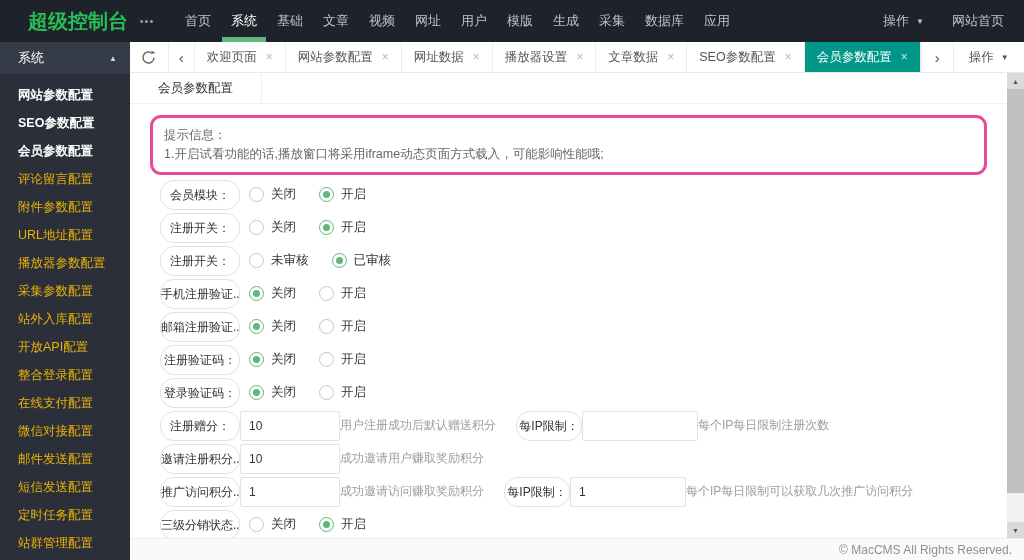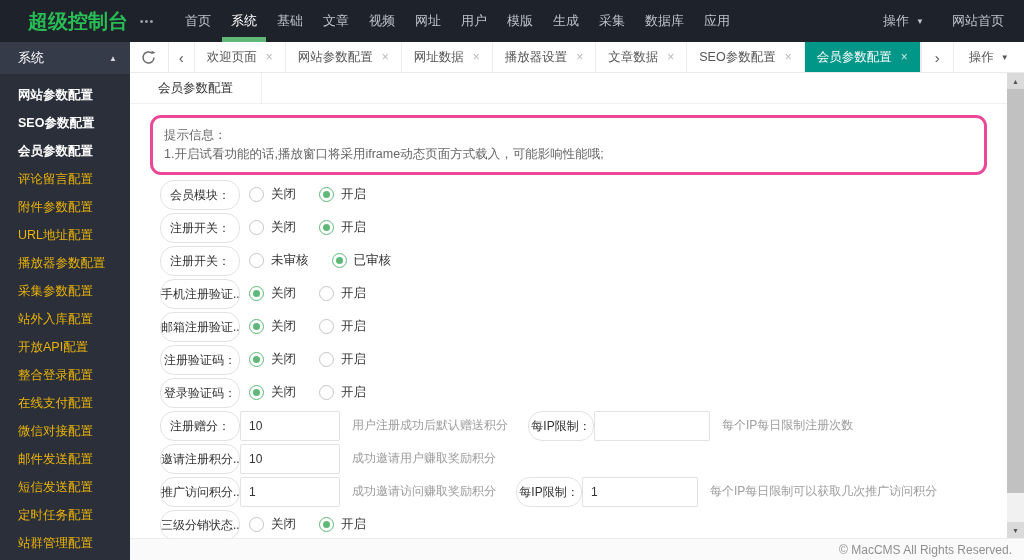--- a/index.html
+++ b/index.html
@@ -52,21 +52,21 @@
   .flabel { flex:0 0 80px; height:30px; line-height:28px; border:1px solid #e2e2e2; border-radius:14px; text-align:center; font-size:12px; color:#333; white-space:nowrap; overflow:hidden; background:#fff; }
   .flabel.ip { flex:0 0 66px; }
   .radio-group { display:flex; align-items:center; margin-left:9px; }
   .radio-opt { display:flex; align-items:center; margin-right:23px; cursor:pointer; }
   .radio-circle { width:15px; height:15px; border:1px solid #c6c6c6; border-radius:50%; display:flex; align-items:center; justify-content:center; background:#fff; }
   .radio-circle.checked { border-color:#5FB878; }
   .radio-dot { width:7px; height:7px; border-radius:50%; background:#5FB878; }
   .opt-label { margin-left:7px; font-size:12.5px; color:#333; }
   .finput { width:100px; height:30px; border:1px solid #e2e2e2; border-radius:2px; padding:0 8px; font-size:12px; color:#333; outline:none; background:#fff; }
   .finput.wide { width:116px; }
-  .fhint { margin-left:12px; color:#9d9d9d; font-size:12px; white-space:nowrap; }
+  .fhint { margin-left:0; color:#9d9d9d; font-size:12px; white-space:nowrap; }
   .extra { display:flex; align-items:center; margin-left:20px; }
   .extra .finput { margin-left:0; }
   
   .footer { position:absolute; left:0; top:496px; width:894px; height:22px; background:#fafafa; border-top:1px solid #ededed; display:flex; align-items:center; justify-content:flex-end; padding-right:12px; font-size:12px; color:#8f8f8f; }
   
   .scrollbar { position:absolute; right:0; top:73px; width:17px; height:465px; background:#f1f1f1; z-index:6; }
   .sb-arrow { height:16px; width:17px; display:flex; align-items:center; justify-content:center; font-size:7px; color:#555; background:#dadada; cursor:pointer; }
   .sb-arrow.down { position:absolute; bottom:0; left:0; }
   .sb-thumb { position:absolute; left:0; top:16px; width:17px; height:404px; background:#c1c1c1; cursor:pointer; }
   .refresh-svg { display:block; }

